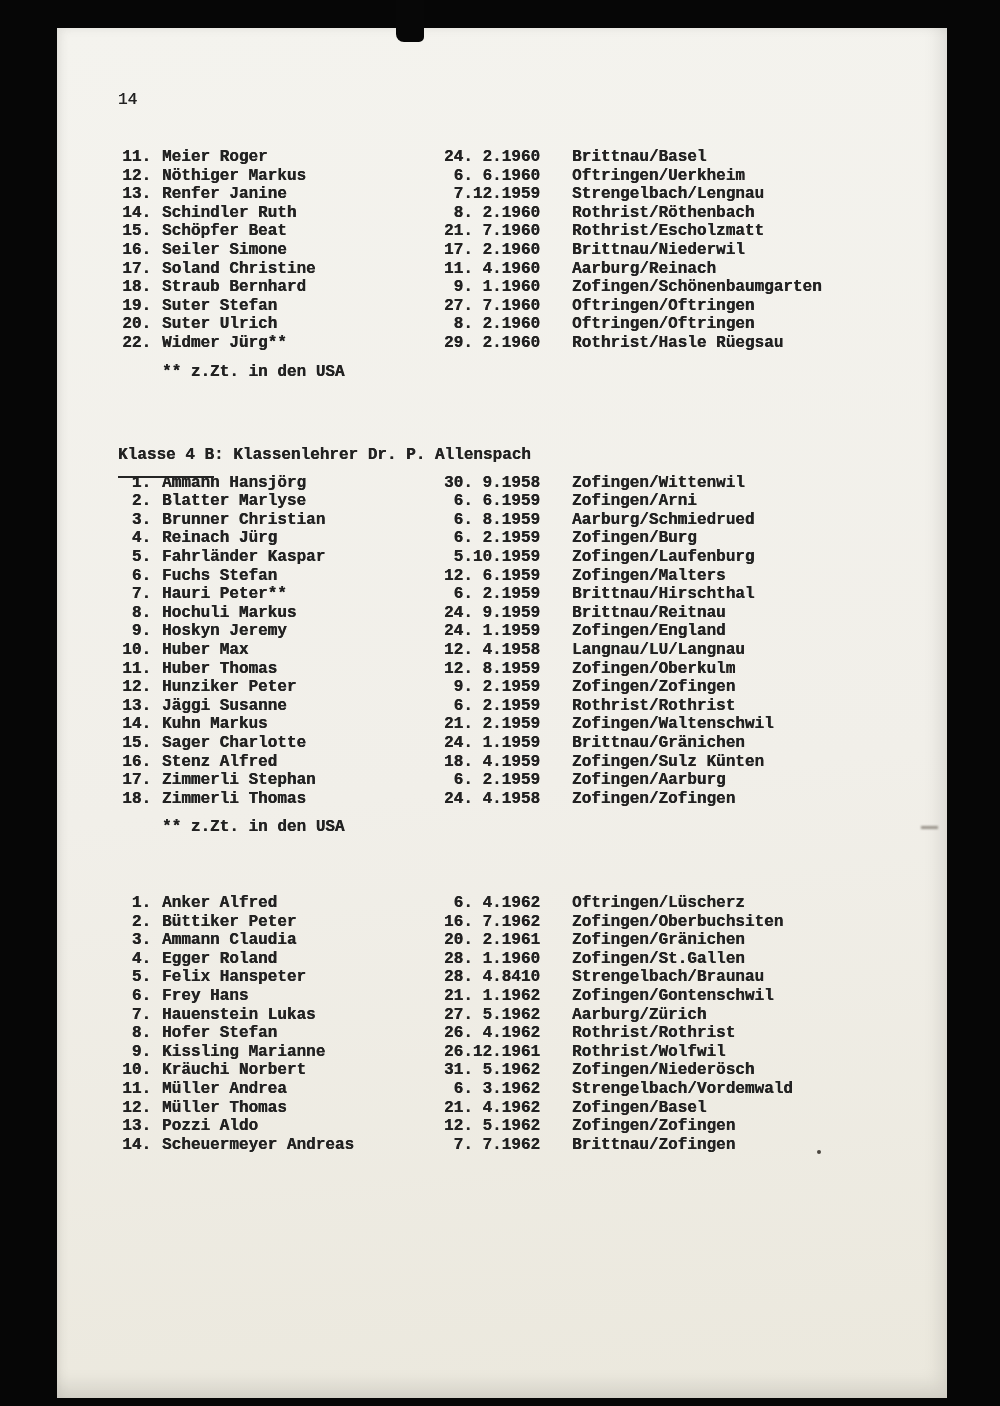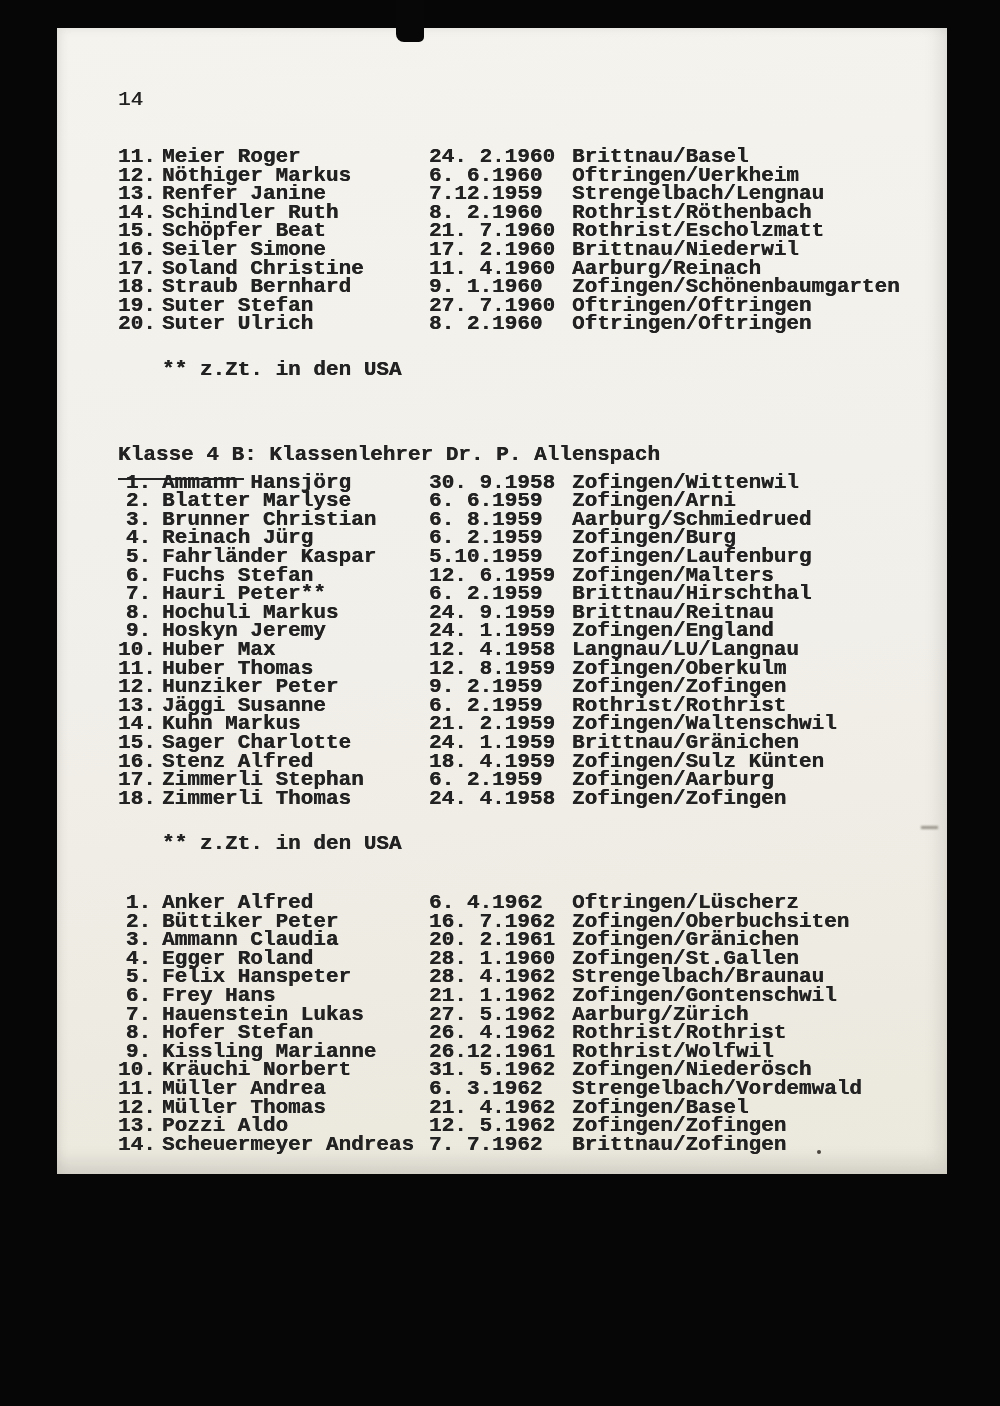--- a/index.html
+++ b/index.html
@@ -13,25 +13,25 @@
     height: 1406px;
     background: #060606;
     overflow: hidden;
     font-family: "Liberation Mono", "DejaVu Sans Mono", monospace;
   }
   .page {
     position: absolute;
     left: 57px;
     top: 28px;
     width: 890px;
-    height: 1146px;
+    height: 1370px;
     background: linear-gradient(175deg, #f4f3ee 0%, #f1efe9 55%, #ebe8dd 100%);
     box-shadow: inset -6px -12px 18px rgba(0,0,0,0.10), inset 4px 2px 10px rgba(0,0,0,0.05);
     color: #222;
-    font-size: 21px;
+    font-size: 16px;
     line-height: 18.6px;
     text-shadow: 0.35px 0 0 currentColor;
   }
   .page-number {
     position: absolute;
     left: 61px;
     top: 63px;
   }
   .sec {
     position: absolute;
@@ -49,21 +49,21 @@
     padding-bottom: 12px;
   }
   .rows { margin-top: 9px; }
   #sec1 .rows { margin-top: 0; }
   .row { display: flex; }
   .c-num   { width: 33px; text-align: right; white-space: pre; flex: 0 0 auto; }
   .c-name  { margin-left: 11px; width: 267px; white-space: pre; flex: 0 0 auto; }
   .c-date  { width: 111px; text-align: right; white-space: pre; flex: 0 0 auto; }
   .c-place { margin-left: 32px; white-space: pre; flex: 0 0 auto; }
   .footnote {
-    margin-top: 27px;
+    margin-top: 10px;
     padding-left: 44px;
   }
   
   .notch {
     position: absolute;
     left: 396px;
     top: 0;
     width: 28px;
     height: 42px;
     background: #070707;
@@ -154,20 +154,26 @@
             <span class="c-name">Suter Stefan</span>
             <span class="c-date">27. 7.1960</span>
             <span class="c-place">Oftringen/Oftringen</span>
           </div>
           <div class="row">
             <span class="c-num">20.</span>
             <span class="c-name">Suter Ulrich</span>
             <span class="c-date">8. 2.1960</span>
             <span class="c-place">Oftringen/Oftringen</span>
           </div>
+          <div class="row">
+            <span class="c-num">22.</span>
+            <span class="c-name">Widmer Jürg**</span>
+            <span class="c-date">29. 2.1960</span>
+            <span class="c-place">Rothrist/Hasle Rüegsau</span>
+          </div>
         </div>
       <div class="footnote">** z.Zt. in den USA</div>
     </section>
 
     <section class="sec" id="sec2">
       <div class="heading"><span class="u">Klasse 4 B</span><span>: Klassenlehrer Dr. P. Allenspach</span></div>
       <div class="rows">
           <div class="row">
             <span class="c-num">1.</span>
             <span class="c-name">Ammann Hansjörg</span>
@@ -302,21 +308,21 @@
           </div>
           <div class="row">
             <span class="c-num">4.</span>
             <span class="c-name">Egger Roland</span>
             <span class="c-date">28. 1.1960</span>
             <span class="c-place">Zofingen/St.Gallen</span>
           </div>
           <div class="row">
             <span class="c-num">5.</span>
             <span class="c-name">Felix Hanspeter</span>
-            <span class="c-date">28. 4.1962</span>
+            <span class="c-date">28. 4.8410</span>
             <span class="c-place">Strengelbach/Braunau</span>
           </div>
           <div class="row">
             <span class="c-num">6.</span>
             <span class="c-name">Frey Hans</span>
             <span class="c-date">21. 1.1962</span>
             <span class="c-place">Zofingen/Gontenschwil</span>
           </div>
           <div class="row">
             <span class="c-num">7.</span>

